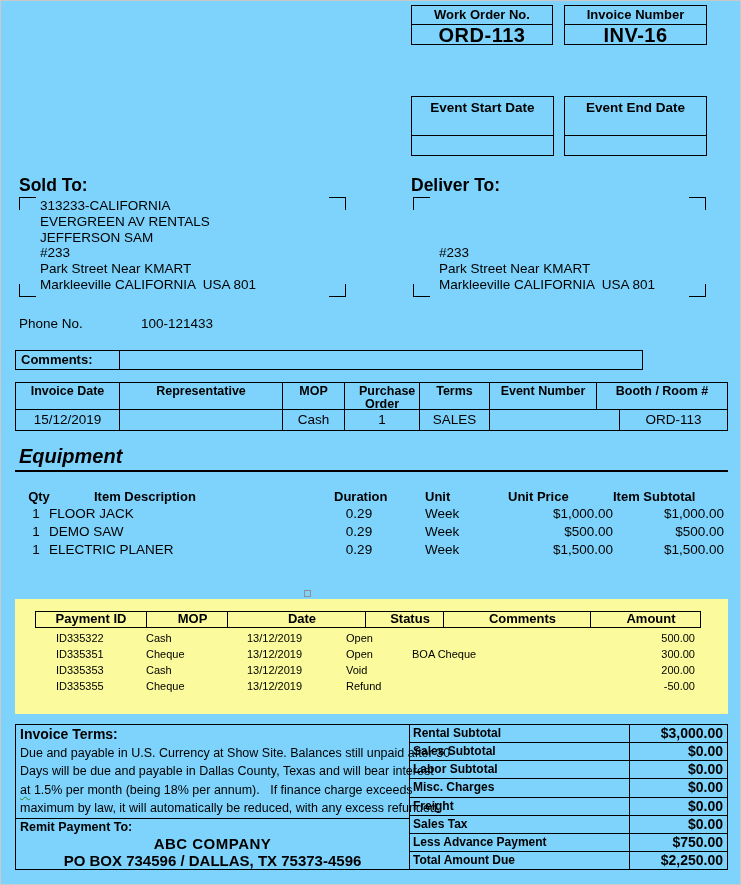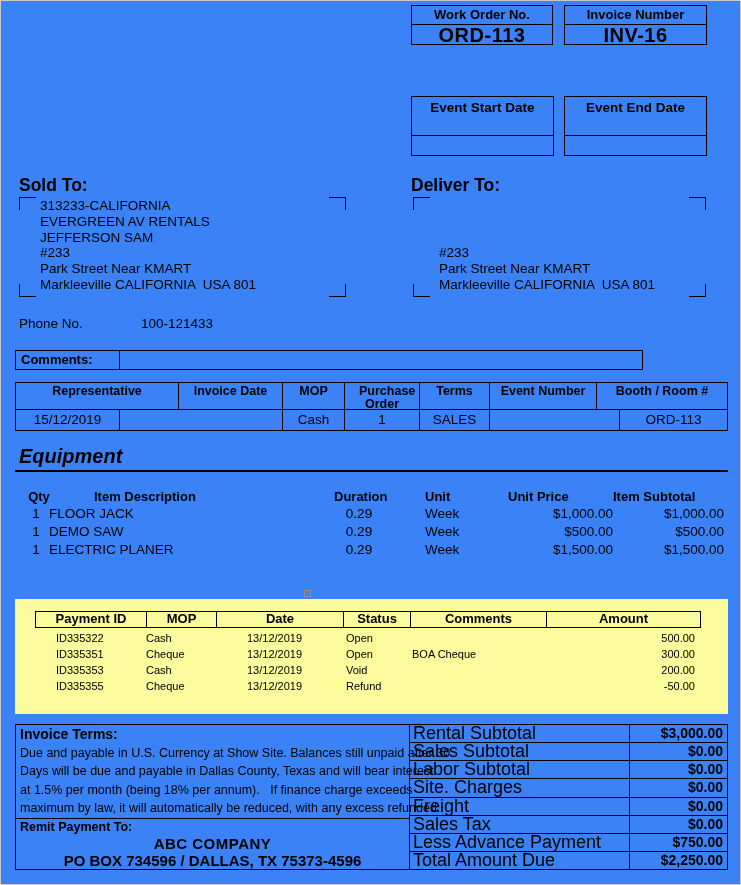--- a/index.html
+++ b/index.html
@@ -1,17 +1,17 @@
 <!DOCTYPE html>
 <html><head>
 <meta charset="utf-8">
 <style>
   html,body { margin:0; padding:0; background:#fff; }
   .page {
-    position:relative; width:741px; height:885px; background:#3b82f6;
+    position:relative; width:741px; height:885px; background:#7dd3fc;
     border:1px solid #c9c9c9; box-sizing:border-box;
     font-family:"Liberation Sans", sans-serif; color:#000; overflow:hidden;
   }
   .abs { position:absolute; }
 
   
   .hdr-box { position:absolute; border:1px solid #000; box-sizing:border-box; }
   .hdr-box .lbl { height:18px; border-bottom:1px solid #000; text-align:center;
                   font-weight:bold; font-size:13px; line-height:17px; }
   .hdr-box .val { text-align:center; font-weight:bold; font-size:20px; line-height:21px; letter-spacing:0.5px; }
@@ -71,21 +71,21 @@
   .eqh-dur  { left:333px; }
   .eqh-unit { left:424px; }
   .eqh-price{ left:507px; }
   .eqh-sub  { left:612px; }
 
   .mini-square { left:303px; top:589px; width:5px; height:5px; border:1px solid #909090; }
 
   .pay-highlight { left:14px; top:598px; width:713px; height:115px; background:#fbfb9d; }
 
   .pay-head { position:absolute; left:34px; top:610px; width:666px; height:17px;
-              border:1px solid #000; box-sizing:border-box; display:flex; }
+              border:1px solid #000; box-sizing:border-box; display:flex;gap:11px; }
   .pay-head div { border-right:1px solid #000; box-sizing:border-box; text-align:center;
                   font-weight:bold; font-size:13px; line-height:14px; overflow:hidden; }
   .pay-head div:last-child { border-right:none; }
   .pw1{width:111px}.pw2{width:70px}.pw3{width:127px}.pw4{width:67px}.pw5{width:136px}.pw6{flex:1}
 
   .pay-row { position:absolute; left:0; width:741px; height:16px; }
   .pay-row span { position:absolute; font-size:11px; line-height:16px; white-space:nowrap; }
   .pr-id   { left:55px; }
   .pr-mop  { left:145px; }
   .pr-date { left:246px; }
@@ -103,22 +103,22 @@
   .squiggle { text-decoration:underline wavy #2e8b2e; text-decoration-thickness:1px; text-underline-offset:2px; }
   .remit { position:absolute; left:0; right:0; top:93px; bottom:0; border-top:1px solid #000; }
   .remit-label { position:absolute; left:4px; top:1px; font-size:12.5px; font-weight:bold; }
   .remit-company { position:absolute; left:0; width:100%; top:16px; text-align:center;
                    font-size:15px; font-weight:bold; letter-spacing:0.5px; }
   .remit-address { position:absolute; left:0; width:100%; top:33px; text-align:center;
                    font-size:15px; font-weight:bold; }
   .bt-right { flex:1; display:flex; flex-direction:column; }
   .tot-row { flex:1; display:flex; border-bottom:1px solid #000; }
   .tot-row:last-child { border-bottom:none; }
-  .tot-label { flex:1; border-right:1px solid #000; box-sizing:border-box; font-size:18px;
-               font-weight:normal; padding-left:3px; line-height:17px; overflow:hidden; }
+  .tot-label { flex:1; border-right:1px solid #000; box-sizing:border-box; font-size:12px;
+               font-weight:bold; padding-left:3px; line-height:17px; overflow:hidden; }
   .tot-value { width:93px; text-align:right; font-size:14px; font-weight:bold;
                padding-right:4px; line-height:17px; }
 </style>
 </head>
 <body>
 
 <div class="page">
 
   <div class="hdr-box" style="left:410px; top:4px; width:142px; height:40px;">
     <div class="lbl">Work Order No.</div>
@@ -170,22 +170,22 @@
   <div class="abs plain13" style="left:18px; top:315px;">Phone No.</div>
   <div class="abs plain13" style="left:140px; top:315px;">100-121433</div>
 
   <div class="abs comments-box">
     <div class="comments-label">Comments:</div>
     <div class="comments-value"></div>
   </div>
 
   <div class="abs oi-table">
     <div class="oi-row oi-head">
+      <div class="oi-cell w1">Invoice Date</div>
       <div class="oi-cell w2">Representative</div>
-      <div class="oi-cell w1">Invoice Date</div>
       <div class="oi-cell w3">MOP</div>
       <div class="oi-cell w4" style="padding-left:14px;padding-right:14px;">Purchase Order</div>
       <div class="oi-cell w5">Terms</div>
       <div class="oi-cell w7">Event Number</div>
       <div class="oi-cell w6">Booth / Room #</div>
     </div>
     <div class="oi-row oi-data">
       <div class="oi-cell w1">15/12/2019</div>
       <div class="oi-cell w2"></div>
       <div class="oi-cell w3">Cash</div>
@@ -301,21 +301,21 @@
       </div>
       <div class="tot-row">
         <div class="tot-label">Sales Subtotal</div>
         <div class="tot-value">$0.00</div>
       </div>
       <div class="tot-row">
         <div class="tot-label">Labor Subtotal</div>
         <div class="tot-value">$0.00</div>
       </div>
       <div class="tot-row">
-        <div class="tot-label">Site. Charges</div>
+        <div class="tot-label">Misc. Charges</div>
         <div class="tot-value">$0.00</div>
       </div>
       <div class="tot-row">
         <div class="tot-label">Freight</div>
         <div class="tot-value">$0.00</div>
       </div>
       <div class="tot-row">
         <div class="tot-label">Sales Tax</div>
         <div class="tot-value">$0.00</div>
       </div>

